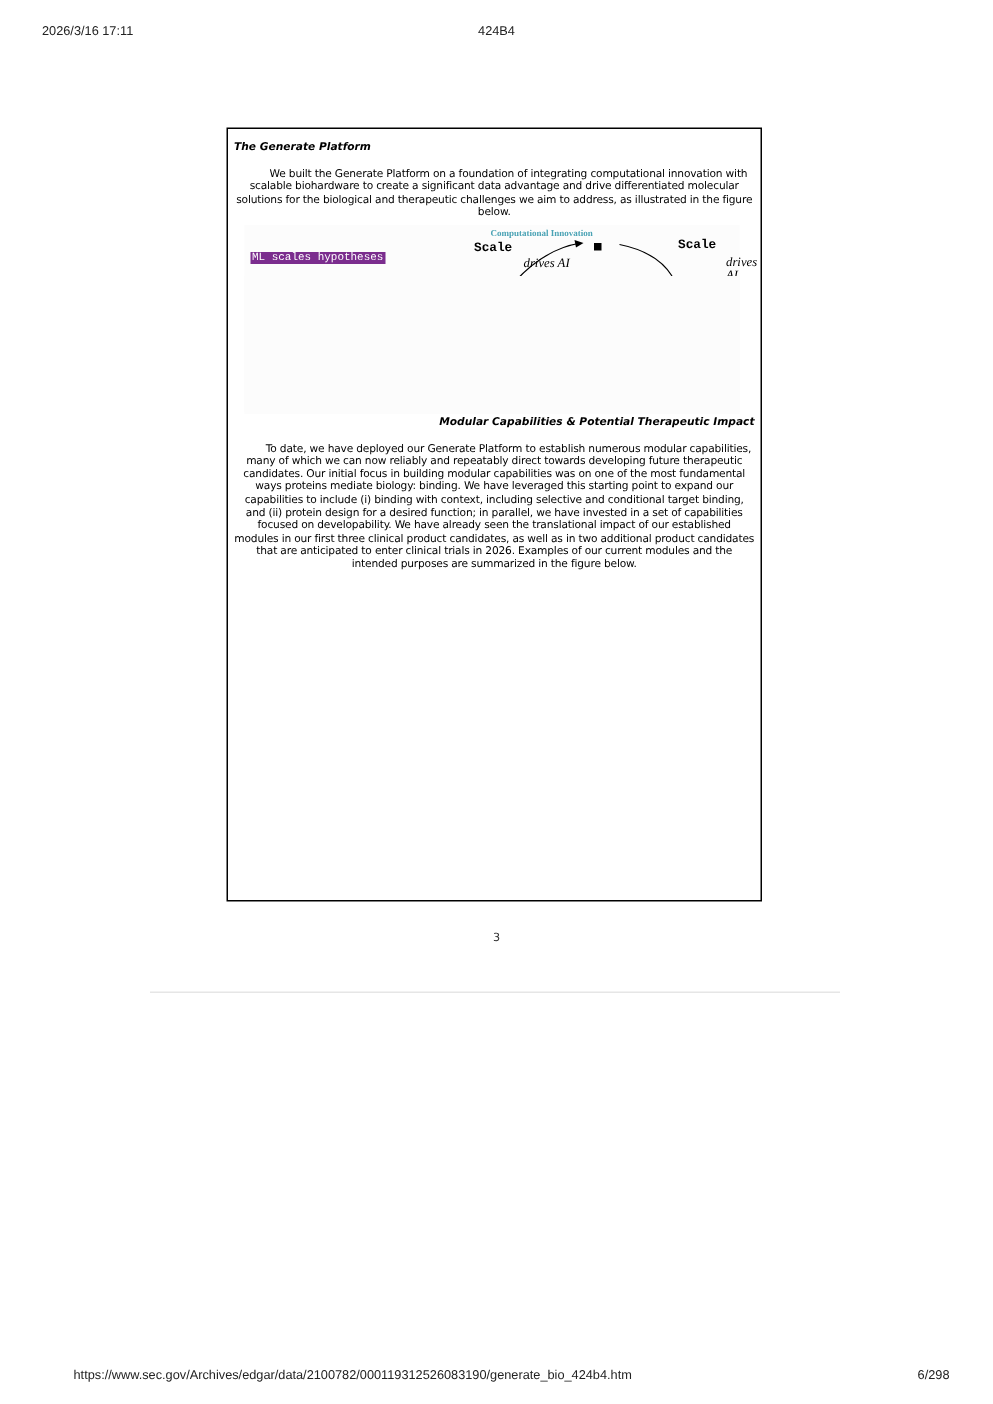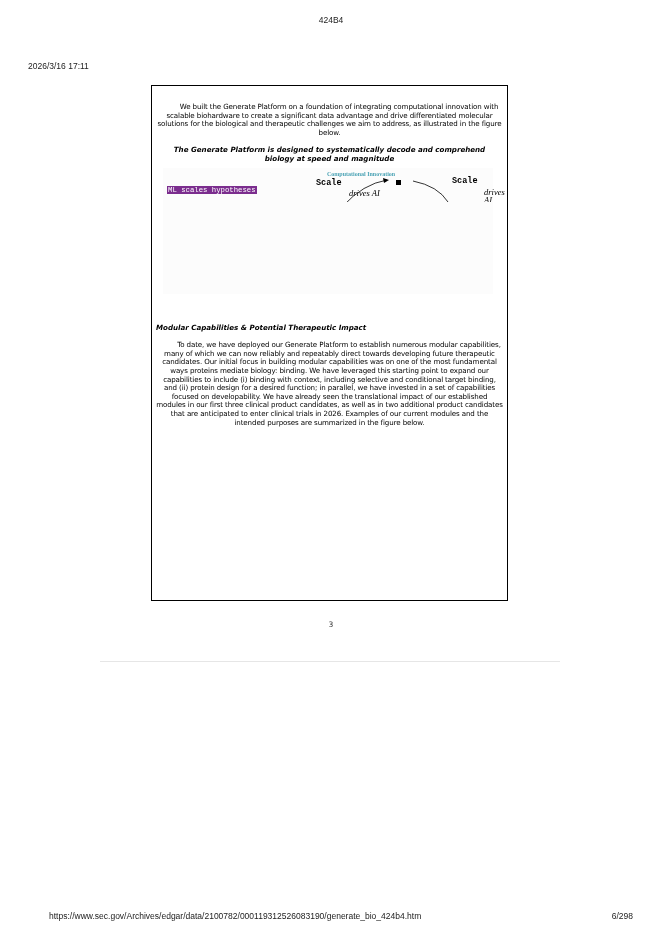--- a/index.html
+++ b/index.html
@@ -1,50 +1,50 @@
 <!DOCTYPE html>
 <html><head>
 <meta charset="utf-8">
 <style>
   html, body { margin:0; padding:0; background:#fff; }
   body { width:662px; height:936px; position:relative; overflow:hidden; font-family:"DejaVu Sans", sans-serif; color:#000; }
   .hdr { position:absolute; top:15px; font-family:"Liberation Sans", sans-serif; font-size:8.5px; color:#222; }
-  .hdr-left { left:28px;margin-top:46px; }
+  .hdr-left { left:28px; }
   .hdr-center { left:0; right:0; text-align:center; }
   .ftr { position:absolute; top:911px; font-family:"Liberation Sans", sans-serif; font-size:8.5px; color:#222; }
   .ftr-left { left:28px;margin-left:21px; }
   .ftr-right { right:29px; }
   .page-box { position:absolute; left:151px; top:85px; width:357px; height:516px; border:1.3px solid #000; box-sizing:border-box; }
   .content { position:absolute; left:4px; right:4px; top:8px; font-size:7.1px; line-height:8.6px; font-family:"DejaVu Sans", sans-serif; }
   .h { font-weight:bold; font-style:italic; margin:0; }
   .p { margin:9px 0 0 0; text-indent:19px; text-align:center; letter-spacing:-0.12px; }
   .cap { font-weight:bold; font-style:italic; text-align:center; margin:9px 14px 0 14px; }
   .figure { position:relative; margin:4px 0 0 7px; width:330px; height:125px; background:#fcfcfc; }
   .fig-left { position:absolute; left:4px; top:18px; font-family:Liberation Mono, monospace; font-size:7.3px; line-height:9px; }
   .hl { background:#7b2d8e; color:#fff; padding:0 1px; }
   .bullet { padding-left:0;margin-top:26px; }
   .scale { position:absolute; font-family:Liberation Mono, monospace; font-weight:bold; font-size:8.5px; text-align:center; }
   .drives { position:absolute; font-family:"Liberation Serif", serif; font-style:italic; font-size:8.5px;margin-left:36px; }
   .comp { position:absolute; left:164px; top:2px; font-family:"Liberation Serif", serif; font-size:6px; color:#4ba3b5; font-weight:bold; }
   .sq { position:absolute; left:233px; top:12px; width:5px; height:5px; background:#000; }
   .clip { position:absolute; left:0; top:34px; width:330px; height:92px; background:#fcfcfc; }
-  .h2 { margin-top:31px; }
+  .h2 { margin-top:2px;text-align:right; }
   .pagenum { position:absolute; left:0; right:0; top:620px; text-align:center; font-size:7.5px; color:#333; }
   .rule { position:absolute; left:100px; width:460px; top:661px; height:1px; background:#e6e6e6; }
 </style>
 </head>
 <body>
 
 <div class="hdr hdr-left">2026/3/16 17:11</div>
 <div class="hdr hdr-center">424B4</div>
 
 <div class="page-box">
   <div class="content">
+    <p class="h">The Generate Platform</p>
     <p class="p">We built the Generate Platform on a foundation of integrating computational innovation with scalable biohardware to create a significant data advantage and drive differentiated molecular solutions for the biological and therapeutic challenges we aim to address, as illustrated in the figure below.</p>
-    <p class="cap">The Generate Platform is designed to systematically decode and comprehend biology at speed and magnitude</p>
 
     <div class="figure">
       <div class="comp">Computational Innovation</div>
       <div class="sq"></div>
       <svg style="position:absolute;left:140px;top:8px" width="200" height="30">
         <path d="M40 30 Q60 8 84 4" stroke="#000" stroke-width="0.8" fill="none"></path>
         <path d="M80 2 L86 4 L81 7 Z" fill="#000"></path>
         <path d="M110 5 Q135 10 145 26" stroke="#000" stroke-width="0.8" fill="none"></path>
       </svg>
       <div class="fig-left">

